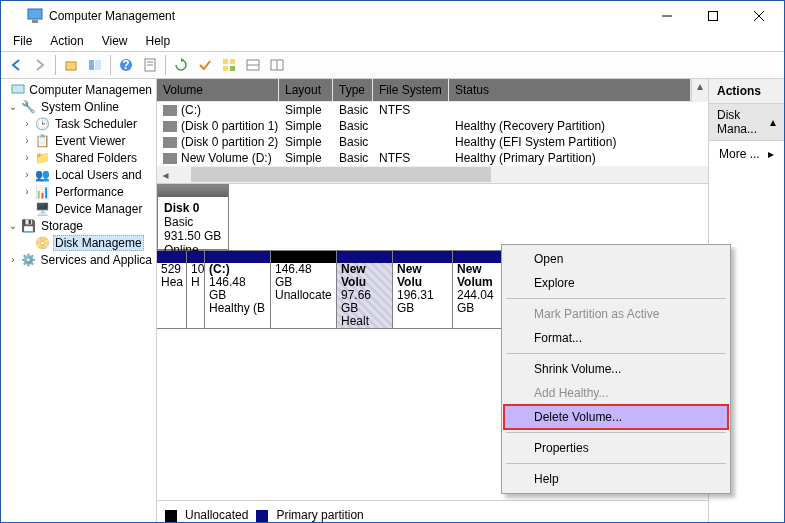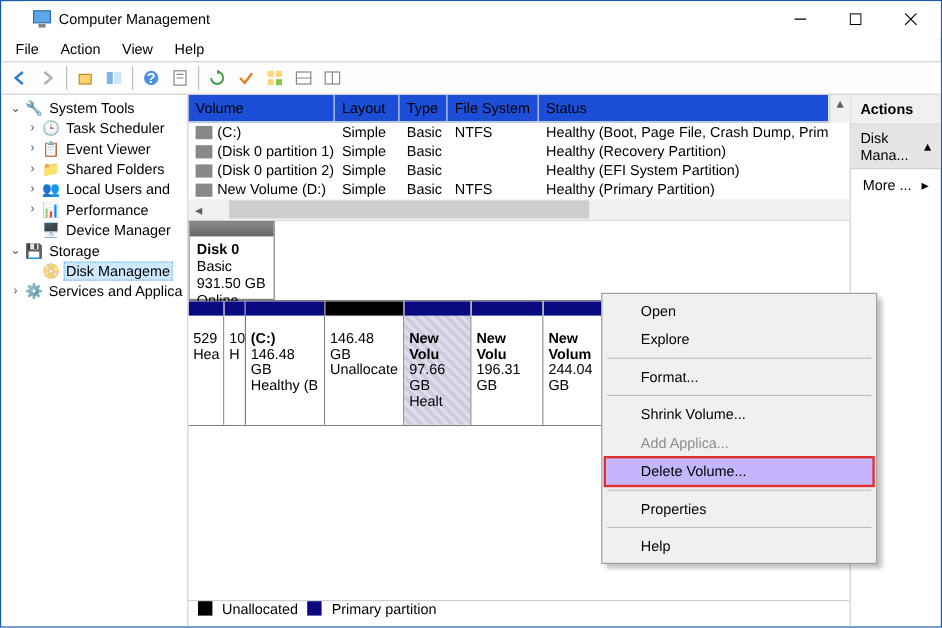--- a/index.html
+++ b/index.html
@@ -17,41 +17,41 @@
 .main { display: flex; height: calc(100% - 78px); }
 .tree-pane { width: 156px; min-width: 156px; border-right: 1px solid #d0d0d0; overflow: hidden; padding-top: 2px; }
 .tree-node { display: flex; align-items: center; height: 17px; white-space: nowrap; padding-right: 2px; }
 .tree-node .expander { width: 12px; text-align: center; color: #555; font-size: 10px; }
 .tree-node .t-icon { width: 16px; height: 16px; margin: 0 2px; display: flex; align-items: center; justify-content: center; }
 .tree-node .label { padding: 0 2px; }
 .tree-node.selected .label { background: #cde8ff; border: 1px dotted #6bb3f0; padding: 0 1px; }
 .center-pane { flex: 1; display: flex; flex-direction: column; border-right: 1px solid #d0d0d0; overflow: hidden; }
 .vol-list { border-bottom: 1px solid #d0d0d0; }
 .vol-header { display: flex; background: #fff; }
-.vol-header .col { border-right: 1px solid #e5e5e5; border-bottom: 1px solid #e5e5e5; padding: 4px 6px; background: #1d4ed8; }
+.vol-header .col { border-right: 1px solid #e5e5e5; border-bottom: 1px solid #e5e5e5; padding: 4px 6px; background: #737373; }
 .vol-header .sb { width: 17px; background: #f0f0f0; border-left: 1px solid #d0d0d0; }
 .vol-row { display: flex; height: 16px; align-items: center; }
 .vol-row .cell { padding: 0 6px; overflow: hidden; white-space: nowrap; }
 .vol-row .vol-icon { width: 14px; height: 11px; background: #888; margin-right: 4px; display: inline-block; vertical-align: middle; }
 .hsb { height: 17px; background: #f0f0f0; display: flex; align-items: center; }
 .hsb .thumb { height: 15px; background: #cdcdcd; margin-left: 17px; width: 300px; }
 .graphical { flex: 1; overflow: auto; }
 .disk-row { display: flex; min-height: 72px; flex-direction: column; }
 .disk-info { width: 72px; min-width: 72px; border: 1px solid #808080; background: #fff; padding: 4px 6px; position: relative; }
 .disk-info .hat { position: absolute; top: 0; left: 0; right: 0; height: 12px; background: linear-gradient(#888,#666); }
 .disk-info .content { position: relative; top: 12px; }
 .disk-info .content .dn { font-weight: bold; }
 .parts { flex: 1; display: flex; height: 72px; border-top: 1px solid #808080; border-bottom: 1px solid #808080; }
 .part { border-right: 1px solid #808080; position: relative; overflow: hidden; background: #fff; }
 .part .band { height: 12px; background: #0a0a80; }
 .part.black .band { background: #000; }
 .part.hatch { background: repeating-linear-gradient(45deg,#dde,#dde 3px,#ccd 3px,#ccd 6px); }
-.part .plabel { padding: 13px 4px; line-height: 13px; font-size: 11px; }
+.part .plabel { padding: 0 4px; line-height: 13px; font-size: 11px; }
 .part .plabel .pn { font-weight: bold; }
-.legend { height: 22px; border-top: 1px solid #d0d0d0; display: flex; align-items: flex-start; padding: 0 8px; gap: 8px; }
+.legend { height: 22px; border-top: 1px solid #d0d0d0; display: flex; align-items: flex-end; padding: 0 8px; gap: 8px; }
 .legend .sw { width: 12px; height: 12px; display: inline-block; }
 .legend .sw.black { background: #000; }
 .legend .sw.blue { background: #0a0a80; }
 .actions-pane { width: 75px; min-width: 75px; }
 .actions-pane .ap-hdr { background: #f0f0f0; border-bottom: 1px solid #d0d0d0; padding: 5px 8px; font-weight: bold; }
 .actions-pane .ap-group { background: #e5e5e5; padding: 4px 8px; border-bottom: 1px solid #d0d0d0; display: flex; justify-content: flex-end; align-items: center; }
 .actions-pane .ap-item { padding: 6px 10px; display: flex; justify-content: space-between; align-items: center; }
 .context-menu { position: absolute; left: 500px; top: 243px; width: 230px; background: #f0f0f0; border: 1px solid #a0a0a0; box-shadow: 4px 4px 4px rgba(0,0,0,.25); z-index: 1000; padding: 2px; }
 .context-menu .cmi { padding: 5px 24px 5px 30px; white-space: nowrap; }
 .context-menu .cmi.disabled { color: #8e8e8e; }
@@ -164,24 +164,33 @@
   <div class="tool-btn">
       <svg width="14" height="14">
         <rect x="1" y="2" width="12" height="10" fill="#fff" stroke="#888"></rect>
         <line x1="7" y1="2" x2="7" y2="12" stroke="#888"></line>
       </svg>
     </div>
 </div>
 
 <div class="main">
   <div class="tree-pane">
+    <div class="tree-node" style="padding-left:0">
+        <span class="expander"></span>
+        <span class="t-icon">
+          <svg width="14" height="14">
+            <rect x="1" y="2" width="12" height="8" fill="#cde6f7" stroke="#5a9"></rect>
+          </svg>
+        </span>
+        <span class="label">Computer Managemen</span>
+      </div>
     <div class="tree-node" style="padding-left:6px">
         <span class="expander">⌄</span>
         <span class="t-icon">🔧</span>
-        <span class="label">System Tools</span>
+        <span class="label">System Online</span>
       </div>
     <div class="tree-node" style="padding-left:20px">
         <span class="expander">›</span>
         <span class="t-icon">🕒</span>
         <span class="label">Task Scheduler</span>
       </div>
     <div class="tree-node" style="padding-left:20px">
         <span class="expander">›</span>
         <span class="t-icon">📋</span>
         <span class="label">Event Viewer</span>
@@ -232,21 +241,20 @@
         <div class="col w-fs">File System</div>
         <div class="col w-status">Status</div>
         <div class="sb" style="text-align:center;color:#606060">▴</div>
       </div>
       <div id="vol-rows">
           <div class="vol-row">
             <div class="cell w-vol"><span class="vol-icon"></span>(C:)</div>
             <div class="cell w-layout">Simple</div>
             <div class="cell w-type">Basic</div>
             <div class="cell w-fs">NTFS</div>
-            <div class="cell w-status">Healthy (Boot, Page File, Crash Dump, Prim</div>
           </div>
           <div class="vol-row">
             <div class="cell w-vol"><span class="vol-icon"></span>(Disk 0 partition 1)</div>
             <div class="cell w-layout">Simple</div>
             <div class="cell w-type">Basic</div>
             <div class="cell w-fs"></div>
             <div class="cell w-status">Healthy (Recovery Partition)</div>
           </div>
           <div class="vol-row">
             <div class="cell w-vol"><span class="vol-icon"></span>(Disk 0 partition 2)</div>
@@ -356,22 +364,23 @@
         <span>More ...</span>
         <span>▸</span>
       </div>
   </div>
 </div>
 
 <div class="context-menu">
   <div class="cmi">Open</div>
   <div class="cmi">Explore</div>
   <div class="csep"></div>
+  <div class="cmi disabled">Mark Partition as Active</div>
   <div class="cmi">Format...</div>
   <div class="csep"></div>
   <div class="cmi">Shrink Volume...</div>
-  <div class="cmi disabled">Add Applica...</div>
+  <div class="cmi disabled">Add Healthy...</div>
   <div class="cmi highlight">Delete Volume...</div>
   <div class="csep"></div>
   <div class="cmi">Properties</div>
   <div class="csep"></div>
   <div class="cmi">Help</div>
 </div>
 
 </body></html>

